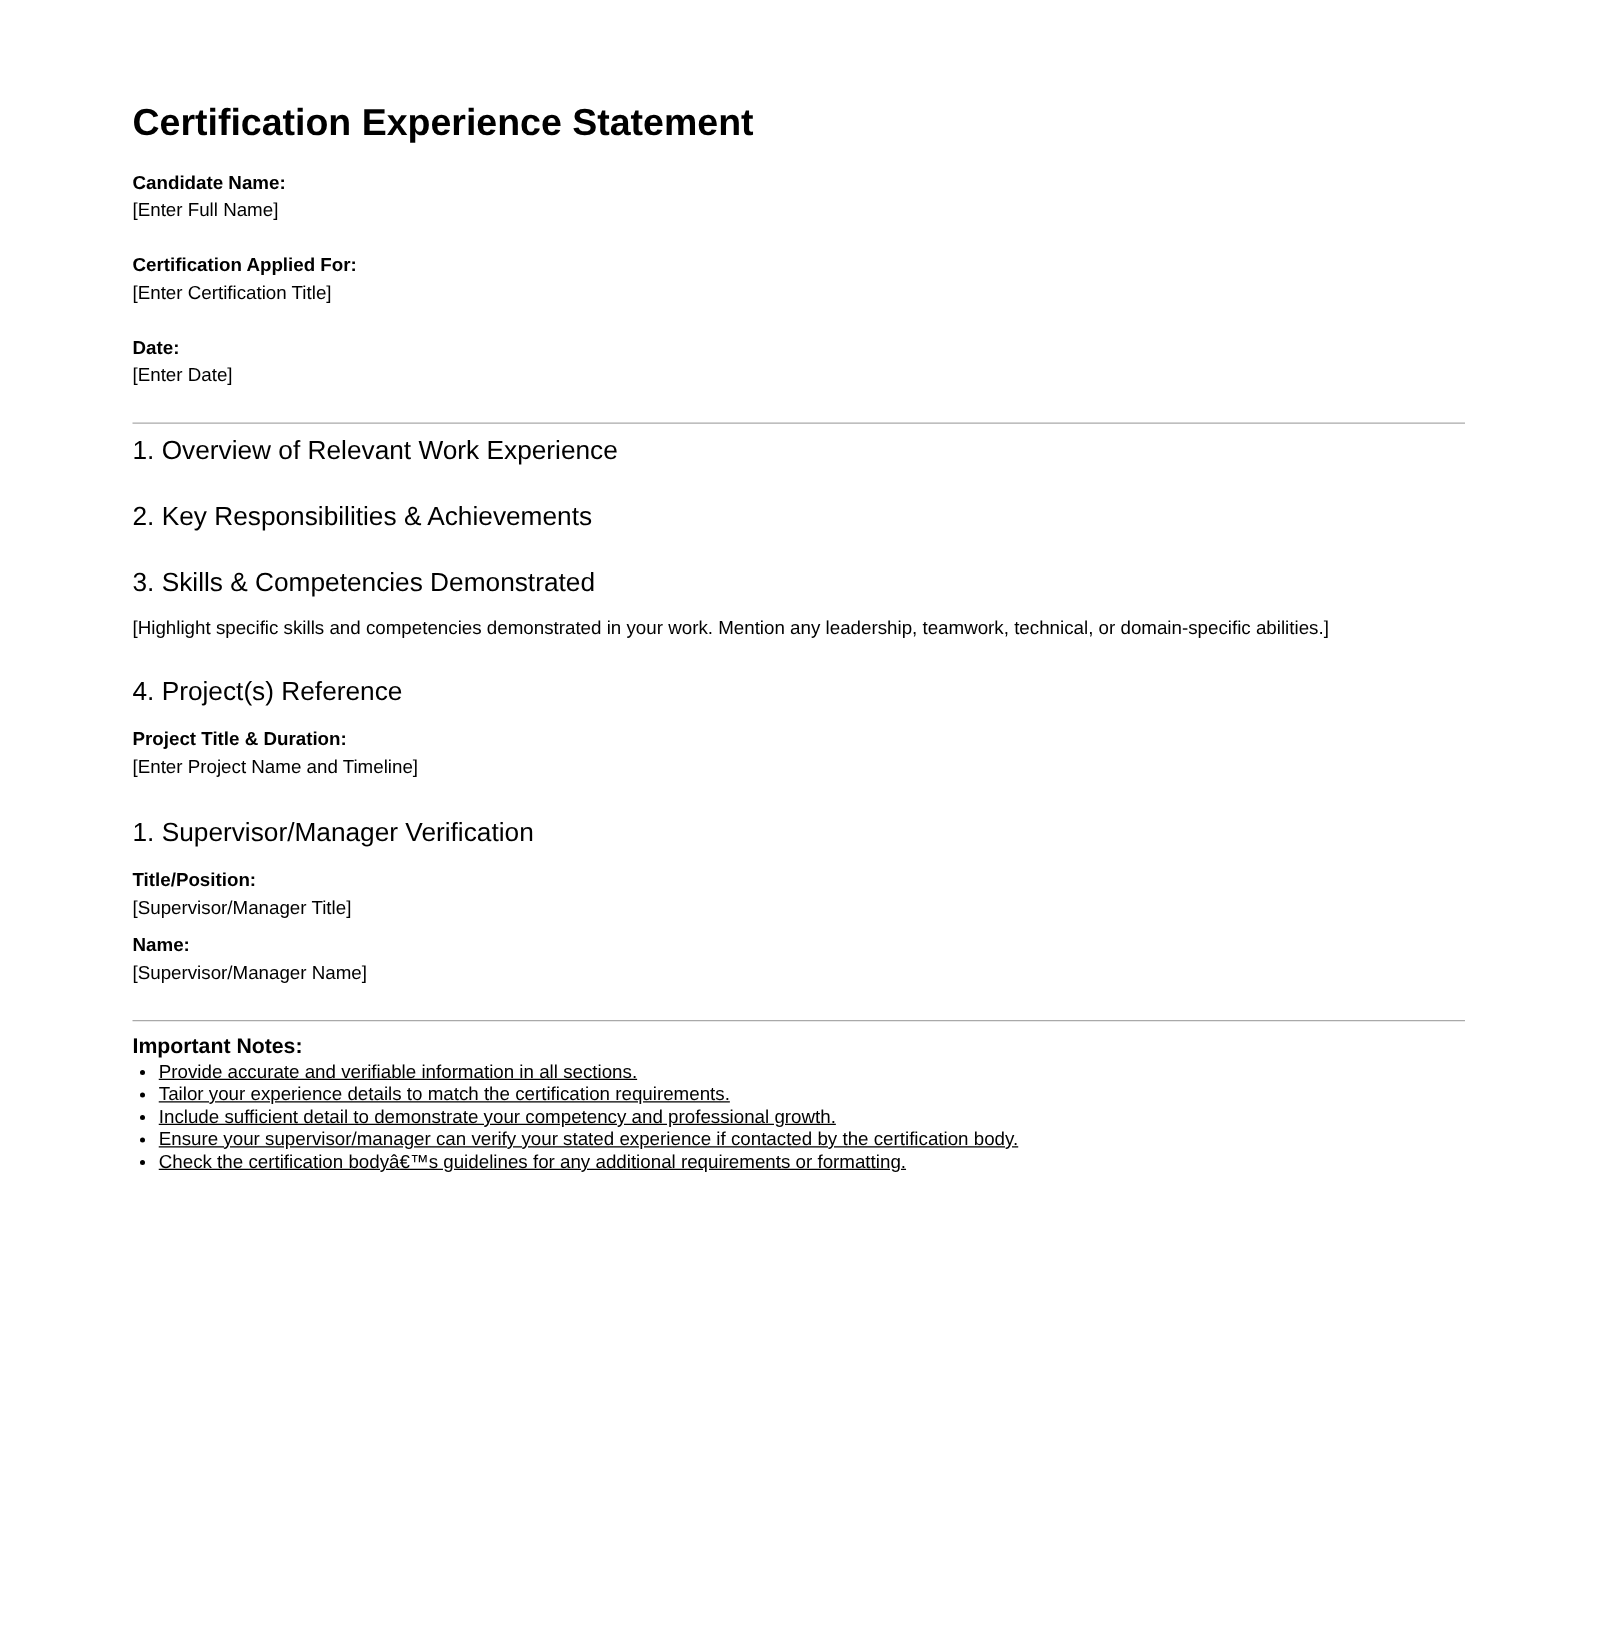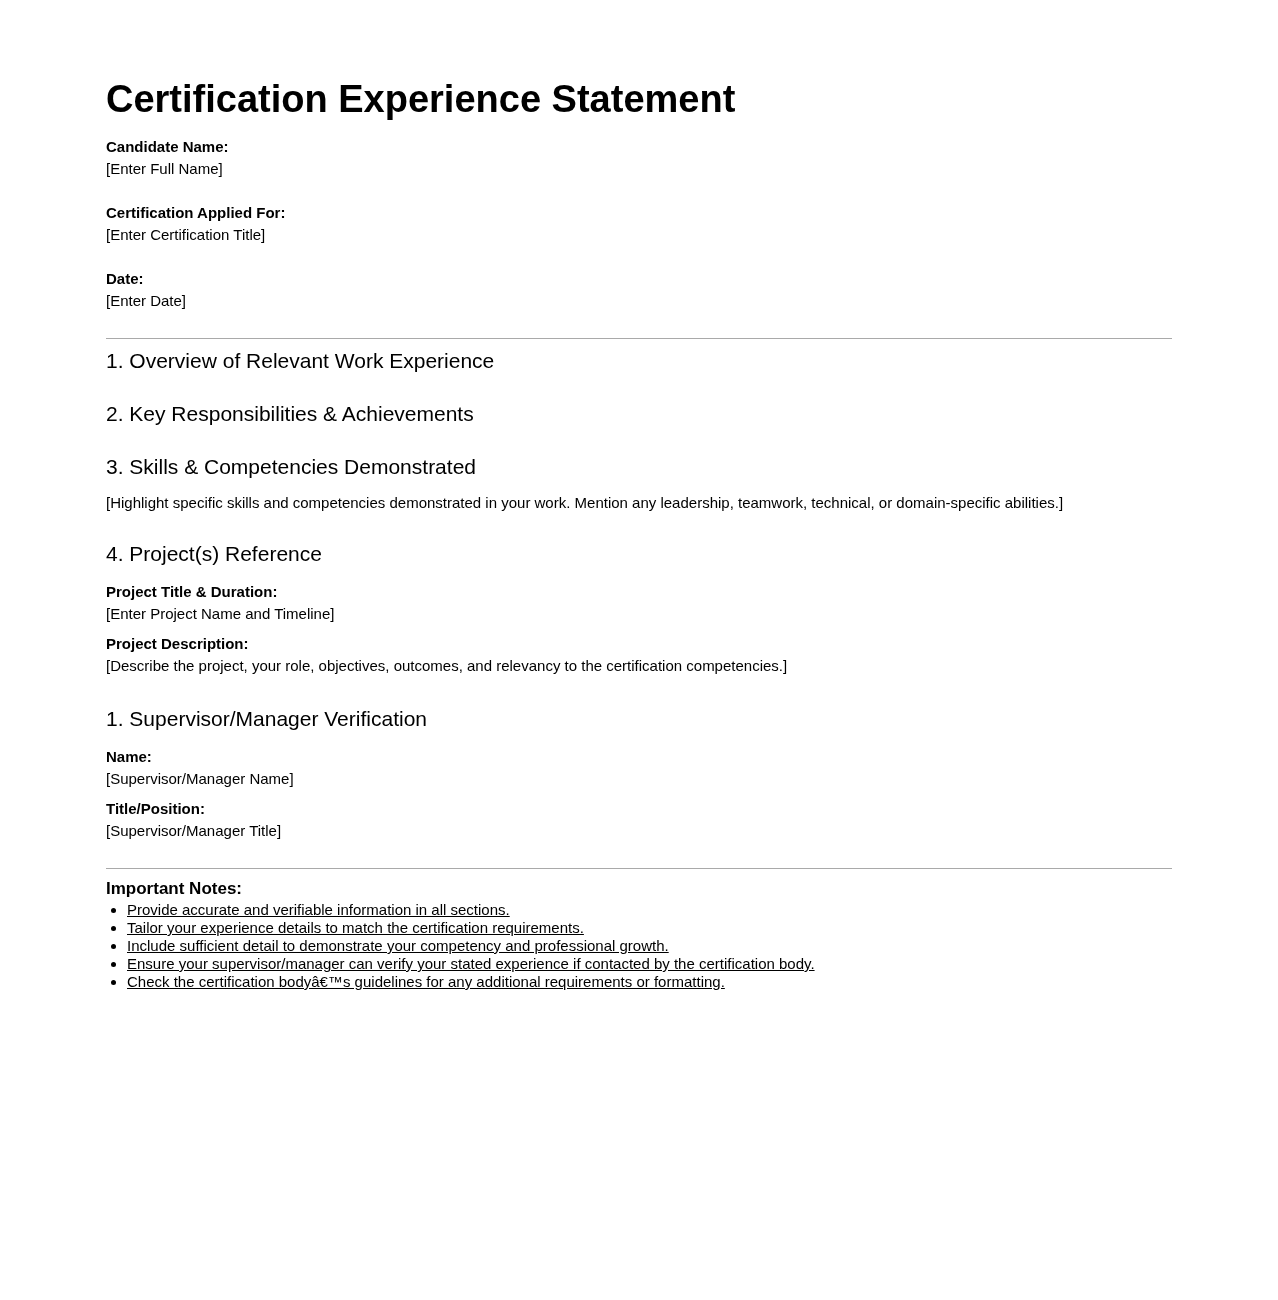--- a/index.html
+++ b/index.html
@@ -12,21 +12,21 @@
   body {
     width: 1278px;
     min-height: 1300px;
   }
   .doc {
     padding: 82px 106px 60px 106px;
     width: 1066px;
     box-sizing: content-box;
   }
   h1.page-title {
-    font-size: 38px;
+    font-size: 30px;
     font-weight: bold;
     line-height: 34px;
     margin: 0 0 20px 0;
   }
   .meta-field {
     font-size: 15px;
     line-height: 22px;
     margin: 0 0 22px 0;
   }
   .meta-field strong, .sub-field strong {
@@ -104,35 +104,31 @@
   <h3 class="section-heading">3. Skills &amp; Competencies Demonstrated</h3>
   <p class="para">[Highlight specific skills and competencies demonstrated in your work. Mention any leadership, teamwork, technical, or domain-specific abilities.]</p>
 
   <h3 class="section-heading">4. Project(s) Reference</h3>
 
   <p class="sub-field">
     <strong>Project Title &amp; Duration:</strong><br>
     <span>[Enter Project Name and Timeline]</span>
   </p>
 
-  <p class="sub-field">
-    <strong>Project Description:</strong><br>
-    <span>[Describe the project, your role, objectives, outcomes, and relevancy to the certification competencies.]</span>
-  </p>
 
   <h3 class="section-heading">1. Supervisor/Manager Verification</h3>
 
   <p class="sub-field">
-    <strong>Name:</strong><br>
-    <span>[Supervisor/Manager Name]</span>
+    <strong>Title/Position:</strong><br>
+    <span>[Supervisor/Manager Title]</span>
   </p>
 
   <p class="sub-field">
-    <strong>Title/Position:</strong><br>
-    <span>[Supervisor/Manager Title]</span>
+    <strong>Name:</strong><br>
+    <span>[Supervisor/Manager Name]</span>
   </p>
 
 
   <hr class="divider">
 
   <p class="notes-heading">Important Notes:</p>
 
   <ul class="notes-list">
     <li>Provide accurate and verifiable information in all sections.</li>
     <li>Tailor your experience details to match the certification requirements.</li>

